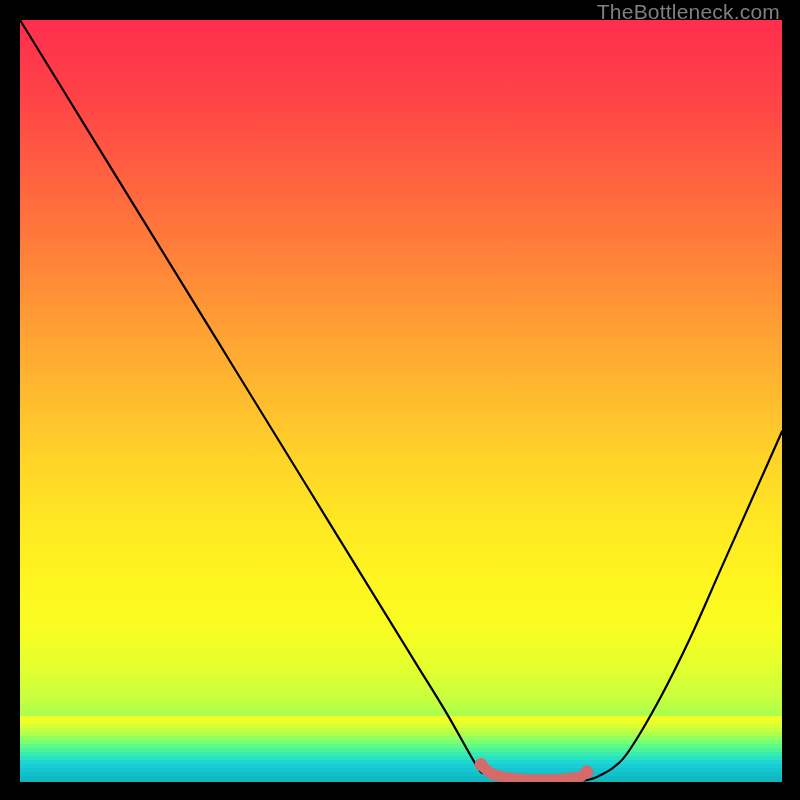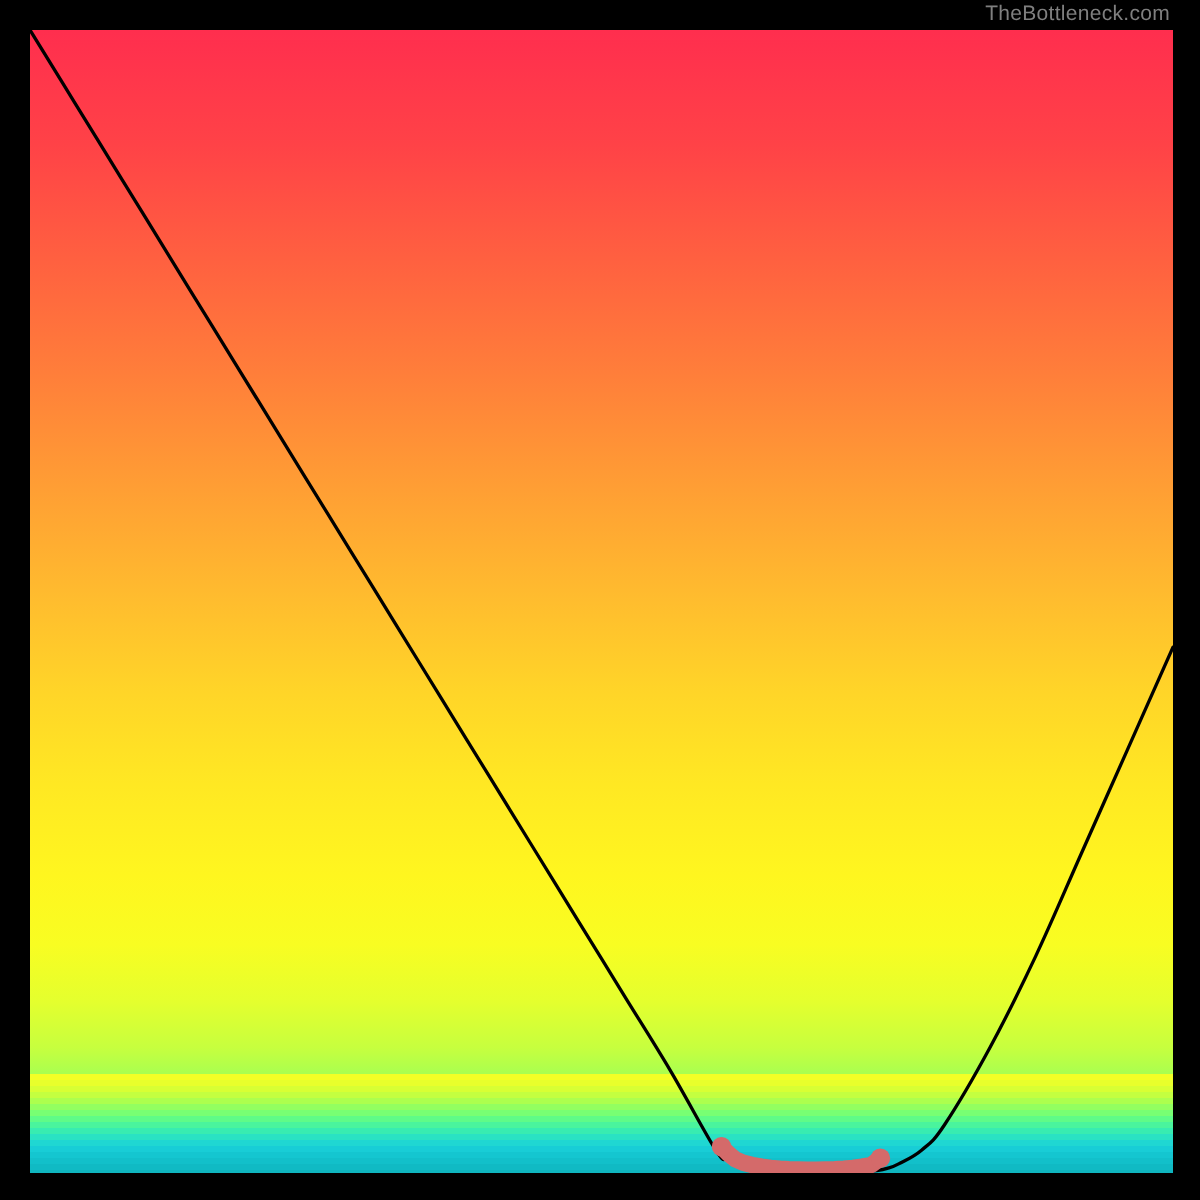--- a/index.html
+++ b/index.html
@@ -24,21 +24,21 @@
     top: 0;
     left: 0;
     width: 762px;
     height: 762px;
   }
   .watermark {
     position: absolute;
     top: 0;
     right: 20px;
     color: #7f7f7f;
-    font-size: 14px;
+    font-size: 21px;
     font-weight: 500;
     letter-spacing: 0.2px;
   }
 </style>
 </head>
 <body>
 
 <div class="watermark">TheBottleneck.com</div>
 
 <div class="frame">

